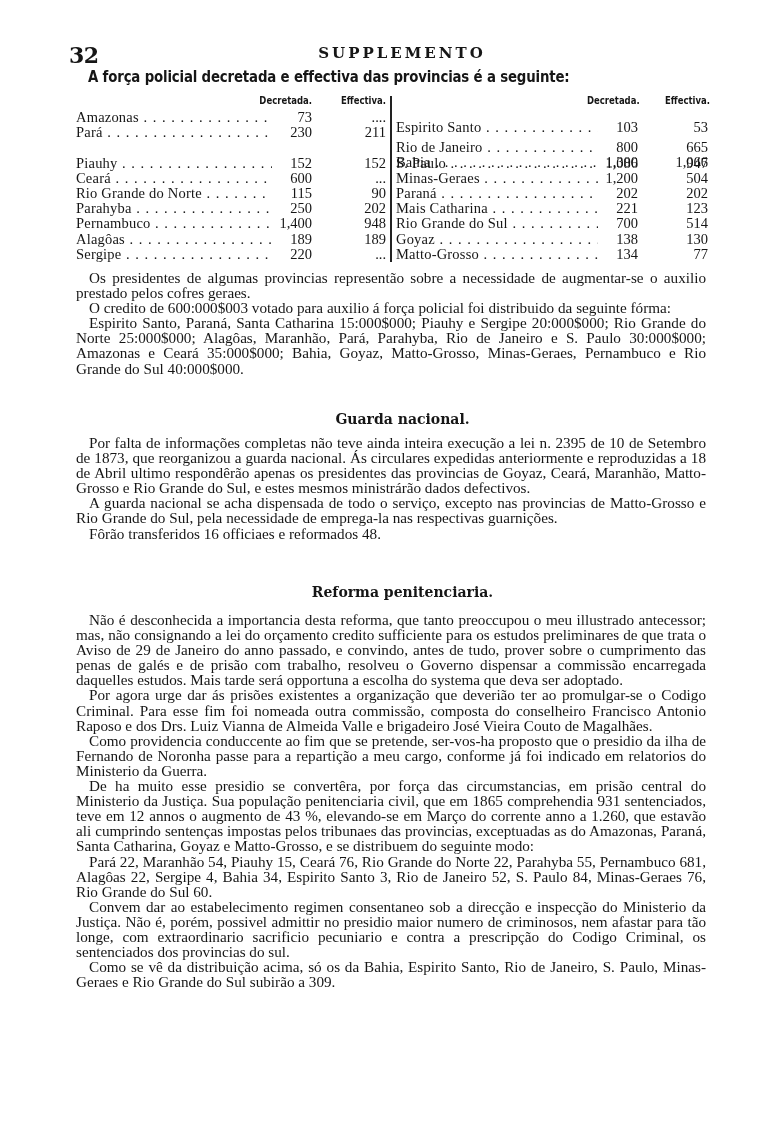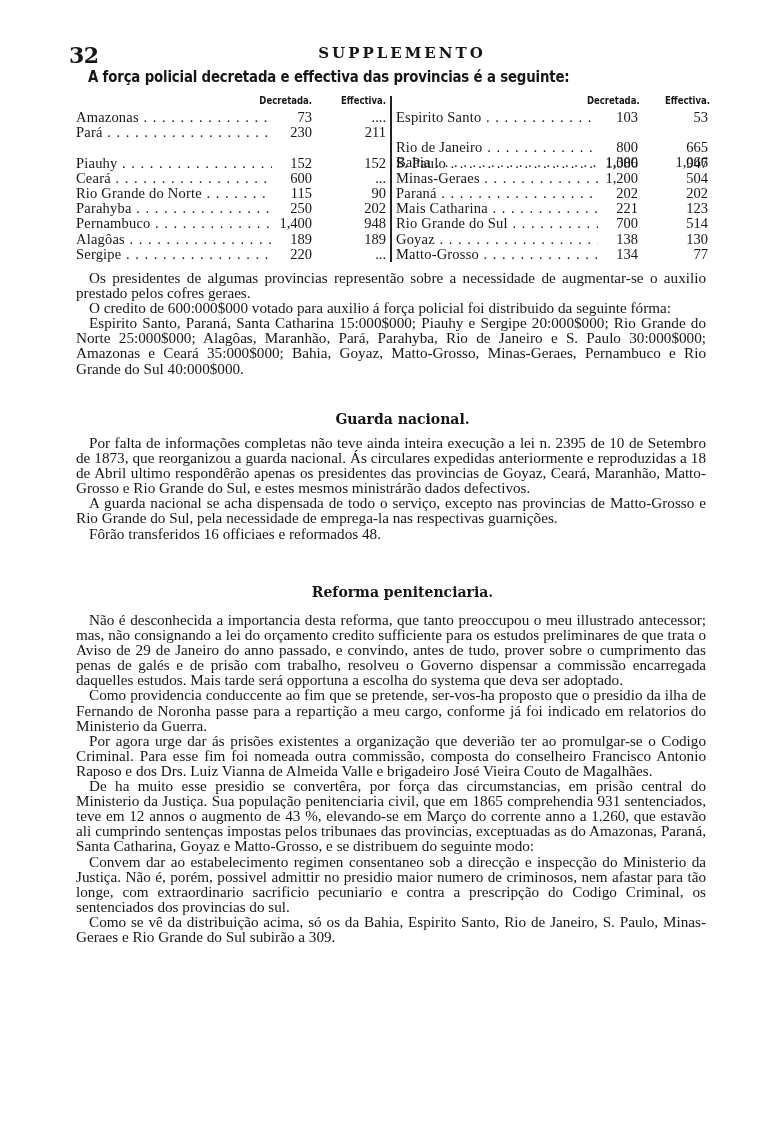--- a/index.html
+++ b/index.html
@@ -124,21 +124,21 @@
       </div>
     </div>
   <div class="half right">
     <div class="colhead" style="left:186px;width:60px;top:-1px;">Decretada.</div>
     <div class="colhead" style="left:256px;width:62px;top:-1px;">Effectiva.</div>
   <div class="row" style="top: 14px; margin-top: 45px;">
         <span class="name">Bahia</span>
         <span class="v1">1,300</span>
         <span class="v2">1,066</span>
       </div>
-      <div class="row" style="top: 14px;">
+      <div class="row" style="top: 24px;">
         <span class="name">Espirito Santo</span>
         <span class="v1">103</span>
         <span class="v2">53</span>
       </div>
       <div class="row" style="top: 44.4px;">
         <span class="name">Rio de Janeiro</span>
         <span class="v1">800</span>
         <span class="v2">665</span>
       </div>
       <div class="row" style="top: 59.6px;">
@@ -174,32 +174,33 @@
       <div class="row" style="top: 150.8px;">
         <span class="name">Matto-Grosso</span>
         <span class="v1">134</span>
         <span class="v2">77</span>
       </div>
     </div>
 </div>
 
 <div class="para" style="top:270px;">
   <p>Os presidentes de algumas provincias representão sobre a necessidade de augmentar-se o auxilio prestado pelos cofres geraes.</p>
-  <p>O credito de 600:000$000 votado para auxilio á força policial foi distribuido da seguinte fórma:</p>
+  <p>O credito de 600:000$003 votado para auxilio á força policial foi distribuido da seguinte fórma:</p>
   <p>Espirito Santo, Paraná, Santa Catharina 15:000$000; Piauhy e Sergipe 20:000$000; Rio Grande do Norte 25:000$000; Alagôas, Maranhão, Pará, Parahyba, Rio de Janeiro e S. Paulo 30:000$000; Amazonas e Ceará 35:000$000; Bahia, Goyaz, Matto-Grosso, Minas-Geraes, Pernambuco e Rio Grande do Sul 40:000$000.</p>
 </div>
 
 <div class="section-title" style="top:411px;">Guarda nacional.</div>
 <div class="para" style="top:435px;">
   <p>Por falta de informações completas não teve ainda inteira execução a lei n. 2395 de 10 de Setembro de 1873, que reorganizou a guarda nacional. Ás circulares expedidas anteriormente e reproduzidas a 18 de Abril ultimo respondêrão apenas os presidentes das provincias de Goyaz, Ceará, Maranhão, Matto-Grosso e Rio Grande do Sul, e estes mesmos ministrárão dados defectivos.</p>
   <p>A guarda nacional se acha dispensada de todo o serviço, excepto nas provincias de Matto-Grosso e Rio Grande do Sul, pela necessidade de emprega-la nas respectivas guarnições.</p>
   <p>Fôrão transferidos 16 officiaes e reformados 48.</p>
 </div>
 
 <div class="section-title" style="top:584px;">Reforma penitenciaria.</div>
 <div class="para" style="top:612px;">
   <p>Não é desconhecida a importancia desta reforma, que tanto preoccupou o meu illustrado antecessor; mas, não consignando a lei do orçamento credito sufficiente para os estudos preliminares de que trata o Aviso de 29 de Janeiro do anno passado, e convindo, antes de tudo, prover sobre o cumprimento das penas de galés e de prisão com trabalho, resolveu o Governo dispensar a commissão encarregada daquelles estudos. Mais tarde será opportuna a escolha do systema que deva ser adoptado.</p>
+  <p>Por agora urge dar ás prisões existentes a organização que deverião ter ao promulgar-se o Codigo Criminal. Para esse fim foi nomeada outra commissão, composta do conselheiro Francisco Antonio Raposo e dos Drs. Luiz Vianna de Almeida Valle e brigadeiro José Vieira Couto de Magalhães.</p>
   <p>Como providencia conduccente ao fim que se pretende, ser-vos-ha proposto que o presidio da ilha de Fernando de Noronha passe para a repartição a meu cargo, conforme já foi indicado em relatorios do Ministerio da Guerra.</p>
-  <p>Por agora urge dar ás prisões existentes a organização que deverião ter ao promulgar-se o Codigo Criminal. Para esse fim foi nomeada outra commissão, composta do conselheiro Francisco Antonio Raposo e dos Drs. Luiz Vianna de Almeida Valle e brigadeiro José Vieira Couto de Magalhães.</p>
   <p>De ha muito esse presidio se convertêra, por força das circumstancias, em prisão central do Ministerio da Justiça. Sua população penitenciaria civil, que em 1865 comprehendia 931 sentenciados, teve em 12 annos o augmento de 43 %, elevando-se em Março do corrente anno a 1.260, que estavão ali cumprindo sentenças impostas pelos tribunaes das provincias, exceptuadas as do Amazonas, Paraná, Santa Catharina, Goyaz e Matto-Grosso, e se distribuem do seguinte modo:</p>
+  <p>Pará 22, Maranhão 54, Piauhy 15, Ceará 76, Rio Grande do Norte 22, Parahyba 55, Pernambuco 681, Alagôas 22, Sergipe 4, Bahia 34, Espirito Santo 3, Rio de Janeiro 52, S. Paulo 84, Minas-Geraes 76, Rio Grande do Sul 60.</p>
   <p>Convem dar ao estabelecimento regimen consentaneo sob a direcção e inspecção do Ministerio da Justiça. Não é, porém, possivel admittir no presidio maior numero de criminosos, nem afastar para tão longe, com extraordinario sacrificio pecuniario e contra a prescripção do Codigo Criminal, os sentenciados dos provincias do sul.</p>
   <p>Como se vê da distribuição acima, só os da Bahia, Espirito Santo, Rio de Janeiro, S. Paulo, Minas-Geraes e Rio Grande do Sul subirão a 309.</p>
 </div>
 
 </body></html>

